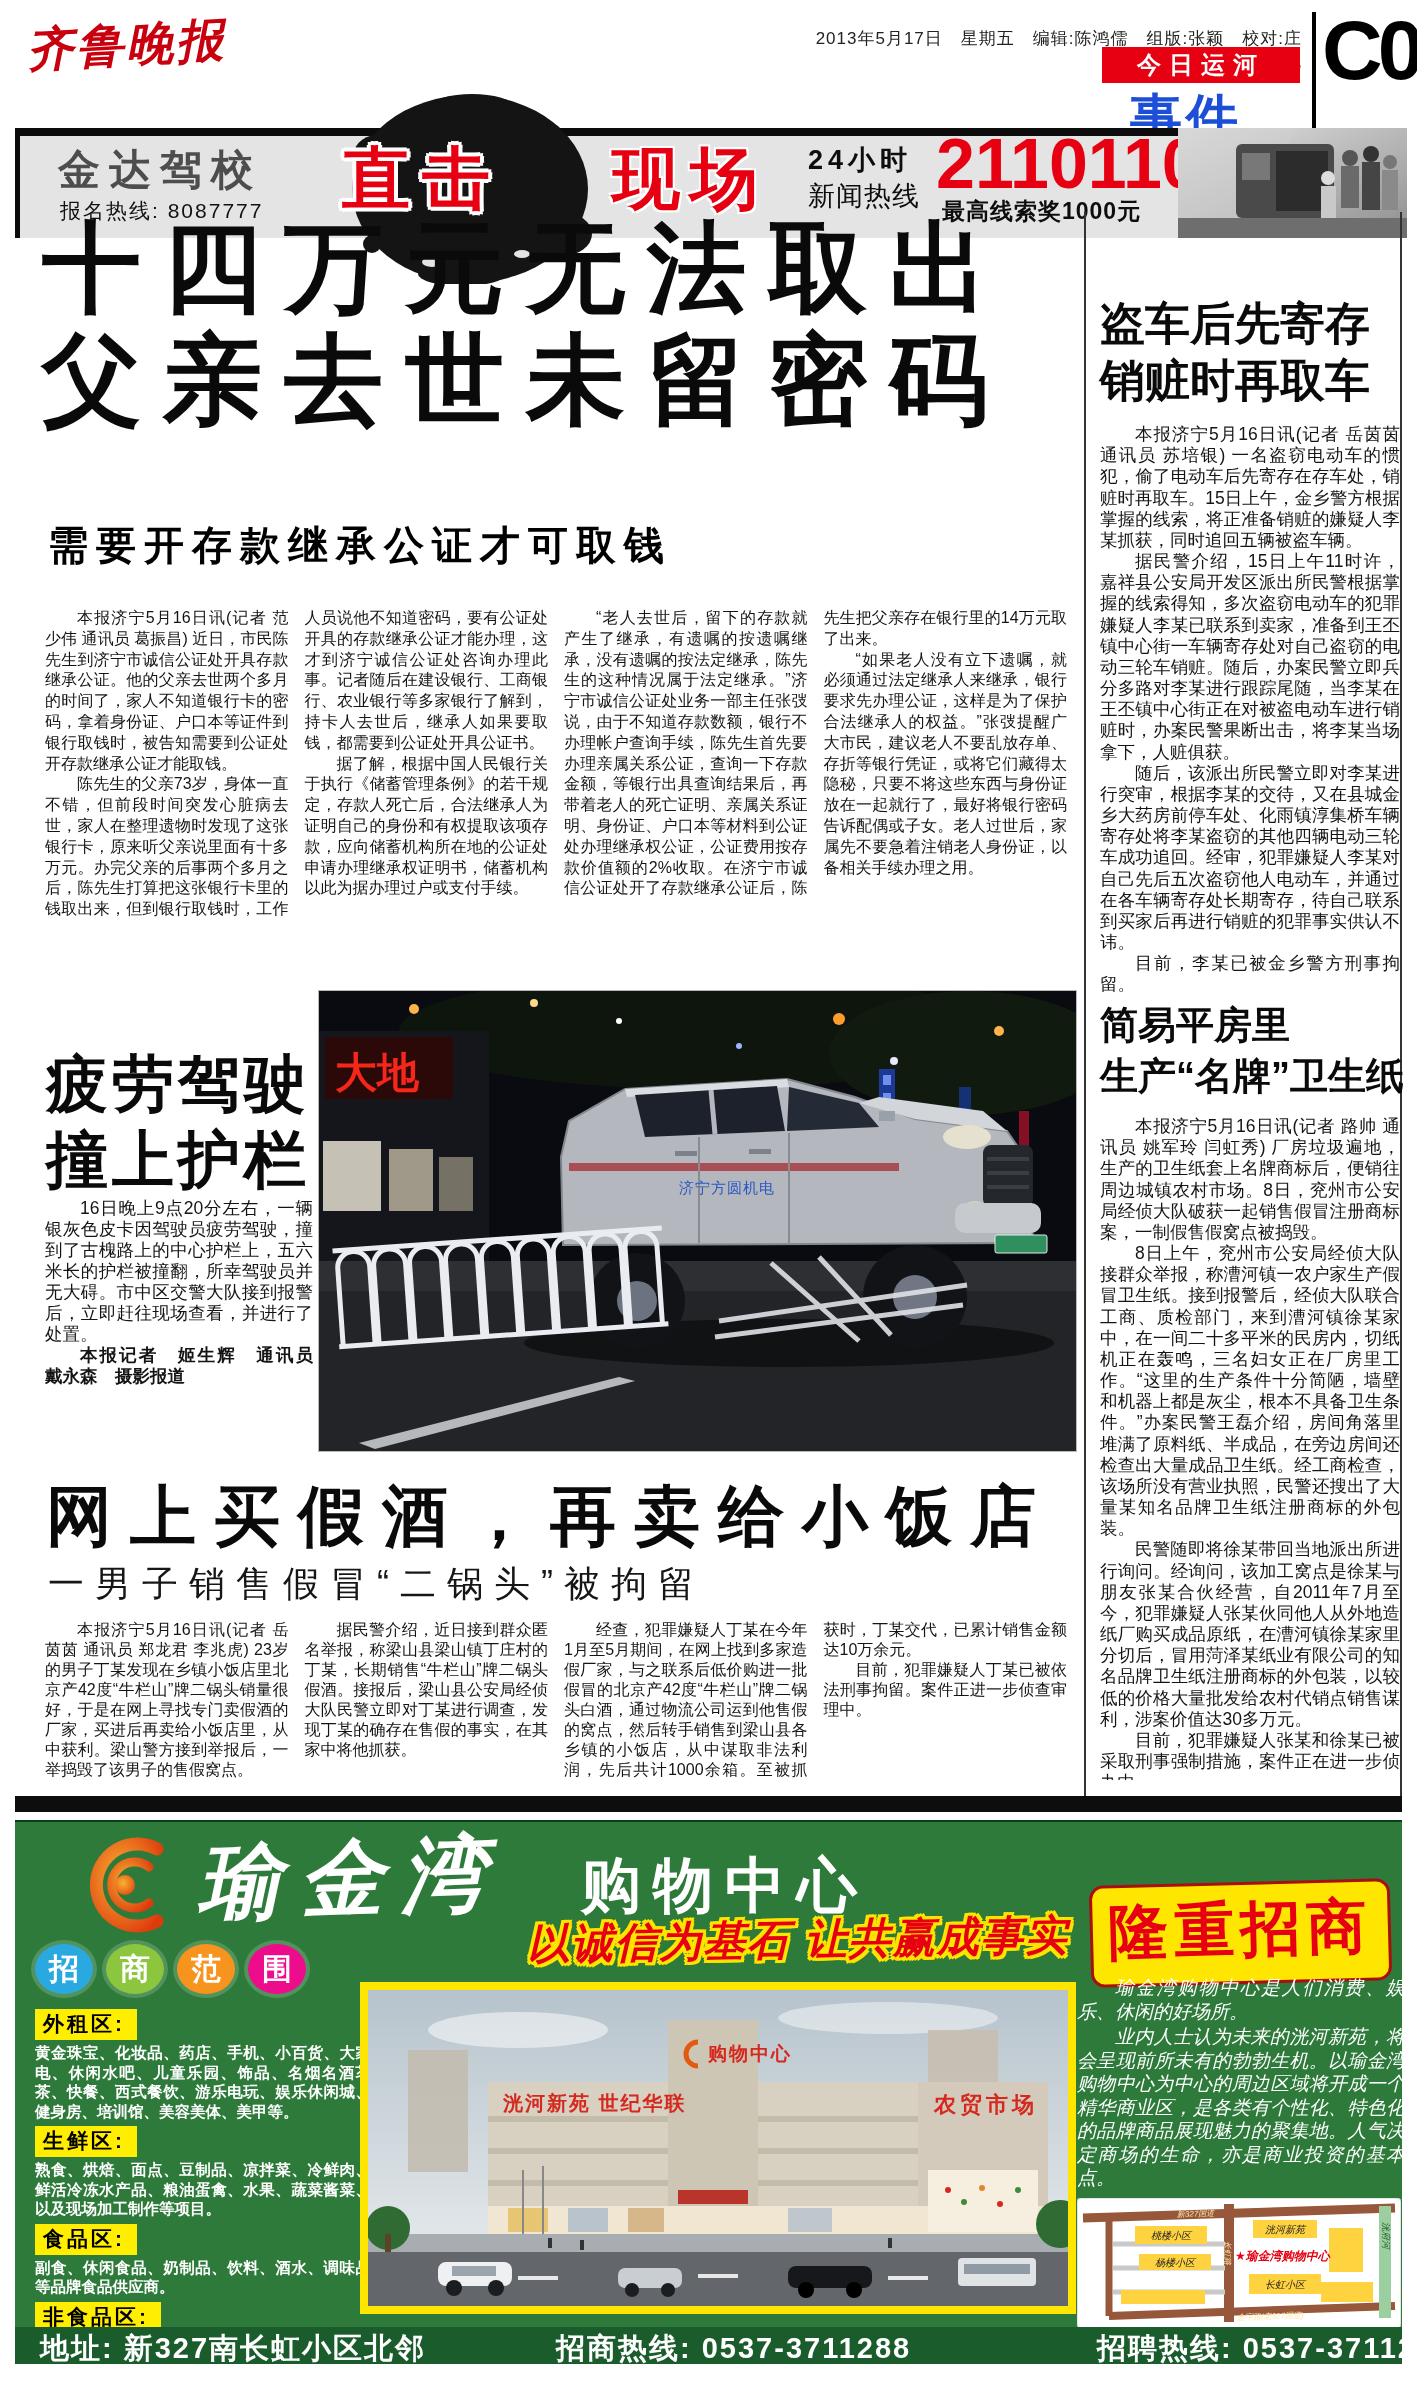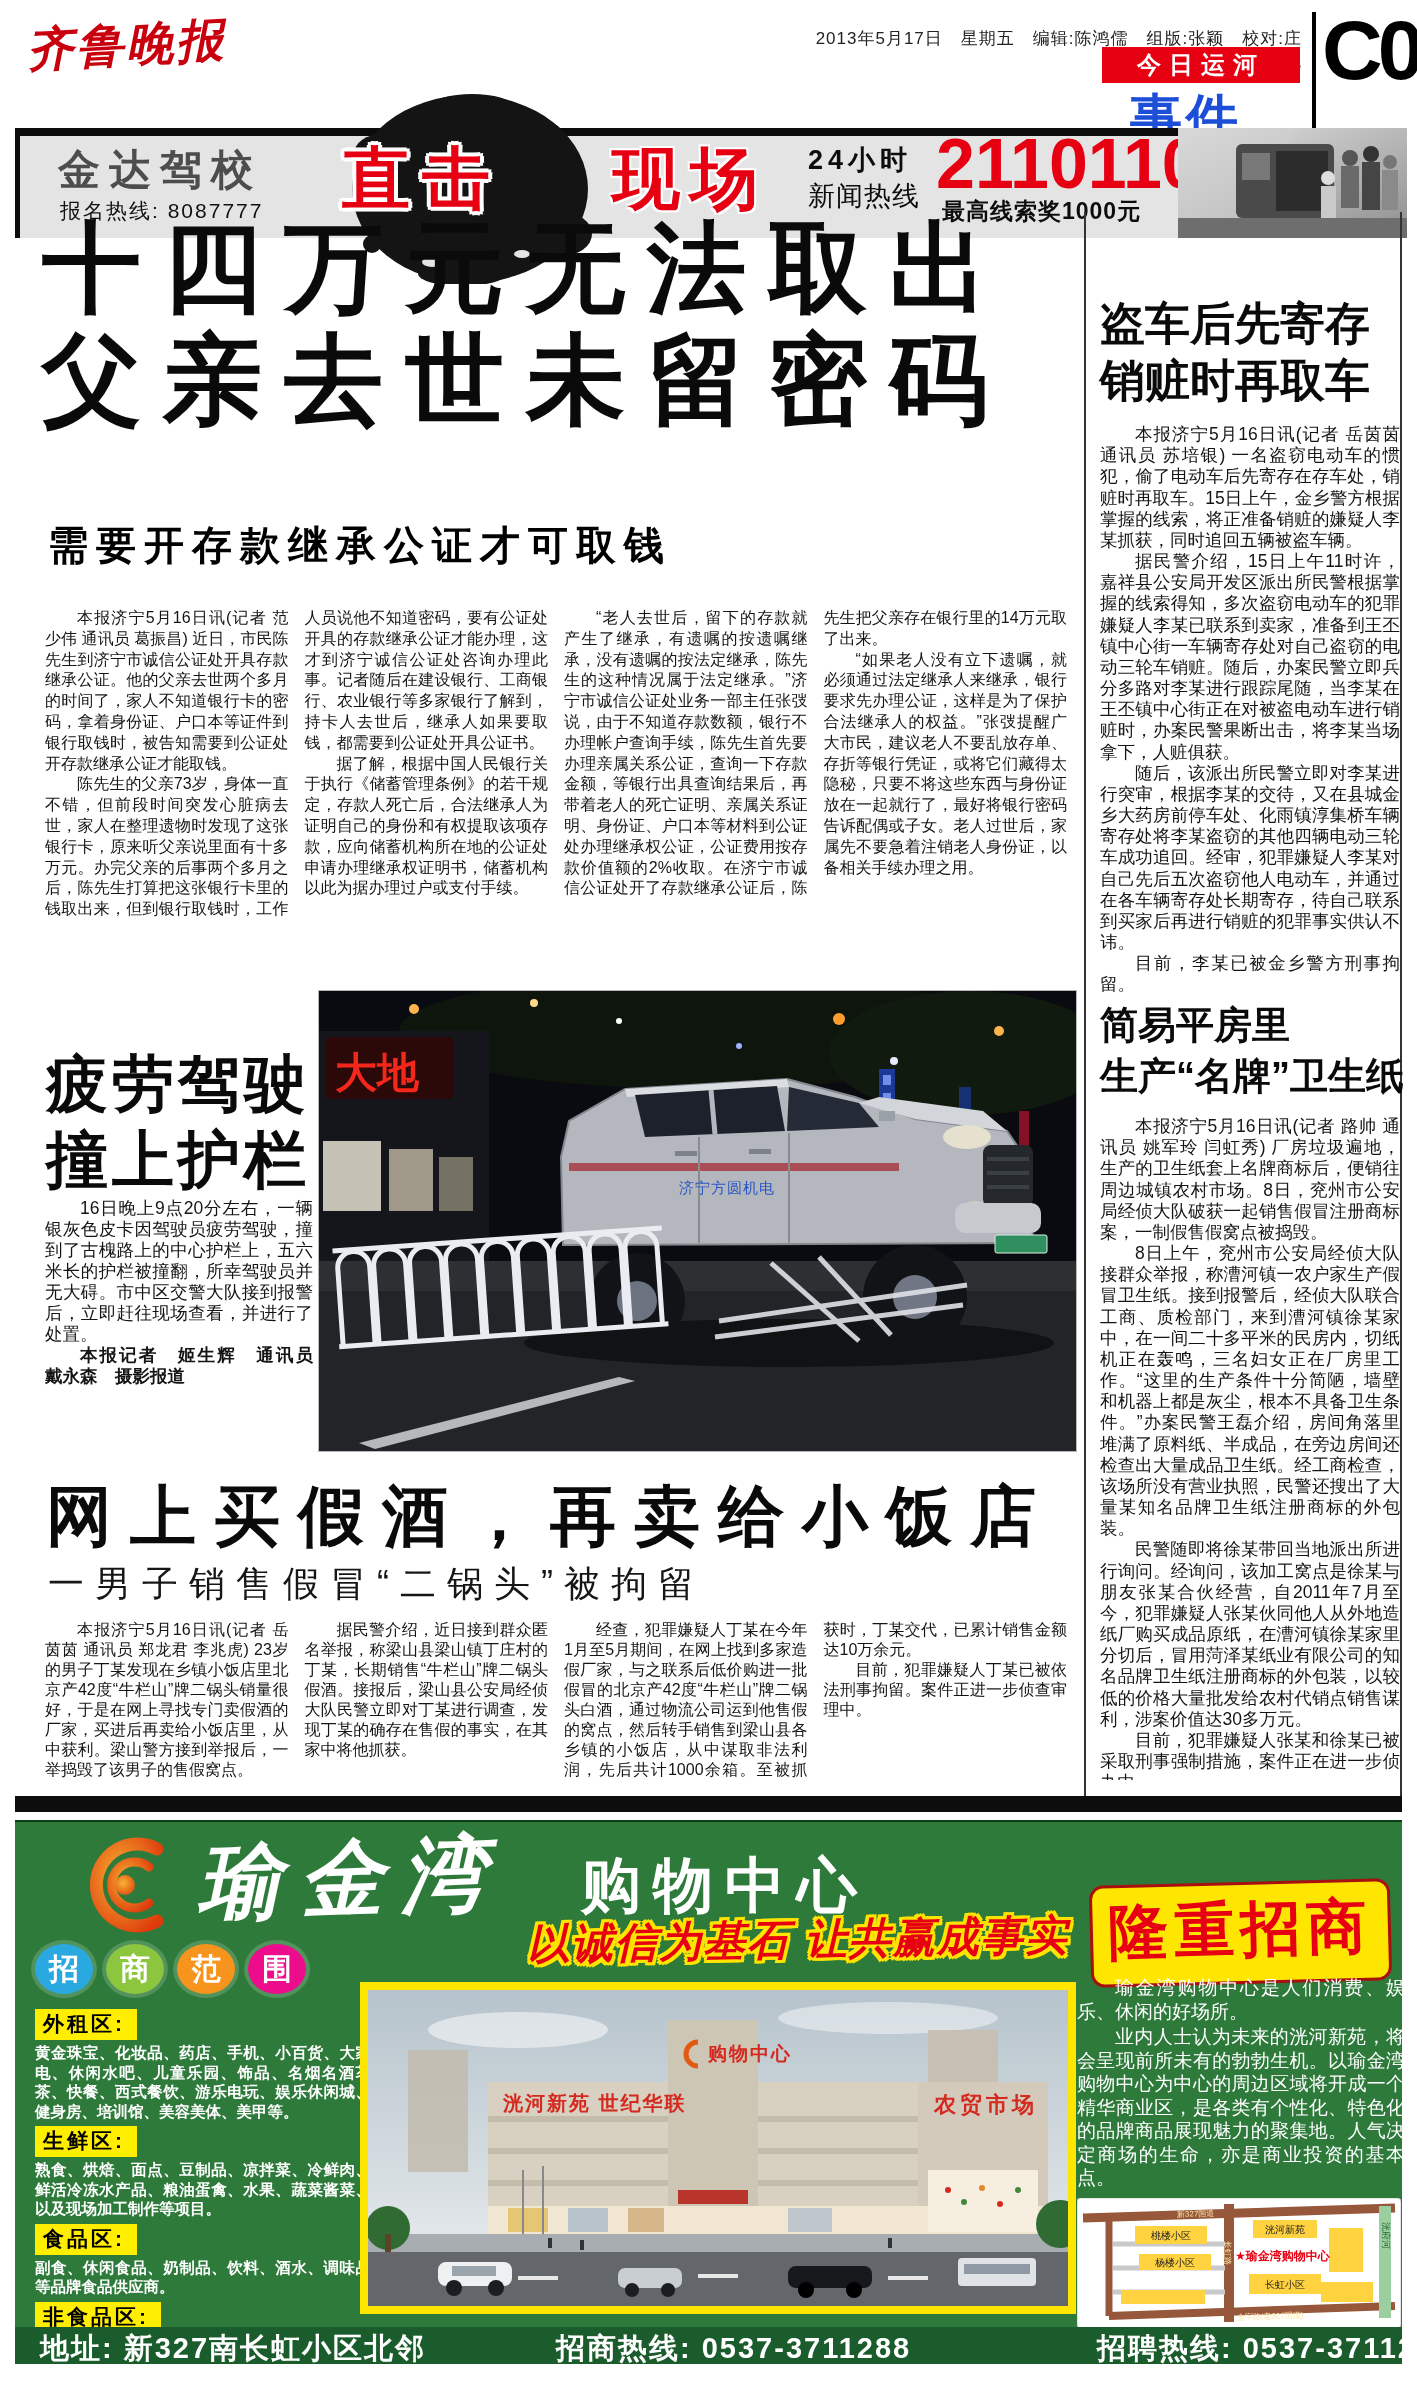--- a/index.html
+++ b/index.html
@@ -86,21 +86,21 @@
   .ad-recruit-text{font-size:60px;font-weight:900;color:#e60012;line-height:90px;letter-spacing:6px;}
   .ad-badges{left:20px;top:122px;display:flex;gap:13px;}
   .badge-flower{width:58px;height:50px;border-radius:50%;color:#fff;font-size:30px;font-weight:900;
         display:flex;align-items:center;justify-content:center;box-shadow:0 0 0 4px rgba(255,255,255,.18);}
   .bf0{background:#2aa9e0;}.bf1{background:#8cc63e;}.bf2{background:#f7941e;}.bf3{background:#ec0c8c;}
   .ad-sections{left:20px;top:182px;width:336px;}
   .ad-section-label{display:inline-block;background:#ffee00;color:#000;font-size:21px;font-weight:900;
         padding:1px 12px 2px 8px;margin:5px 0 3px;letter-spacing:3px;}
   .ad-section-text{color:#fff;font-weight:700;font-size:15.5px;line-height:1.26;text-align:justify;}
   .ad-photo{left:345px;top:160px;width:716px;height:332px;border:8px solid #ffe600;box-sizing:border-box;background:#cfd8de;}
-  .ad-right{left:1062px;top:154px;width:328px;}
+  .ad-right{left:1062px;top:154px;width:328px;font-style:italic;}
   .ad-intro p{color:#fff;font-size:19px;font-weight:500;line-height:1.24;text-indent:2em;text-align:justify;margin:0 0 2px 0;}
   .ad-map{margin-top:6px;width:324px;height:130px;}
   .ad-bus{color:#fff;font-size:20px;font-weight:700;margin-top:9px;letter-spacing:1px;white-space:nowrap;}
   .ad-footer{left:0;top:505px;width:1387px;height:37px;background:#1a5c2c;}
   .ad-footer span{position:absolute;top:2px;font-size:29px;font-weight:900;color:#fff;letter-spacing:2px;white-space:nowrap;}
   .adr{left:25px;} .mh{left:505px;margin-left:36px;} .rh{left:1082px;}
 </style>
 </head>
 <body>
 

